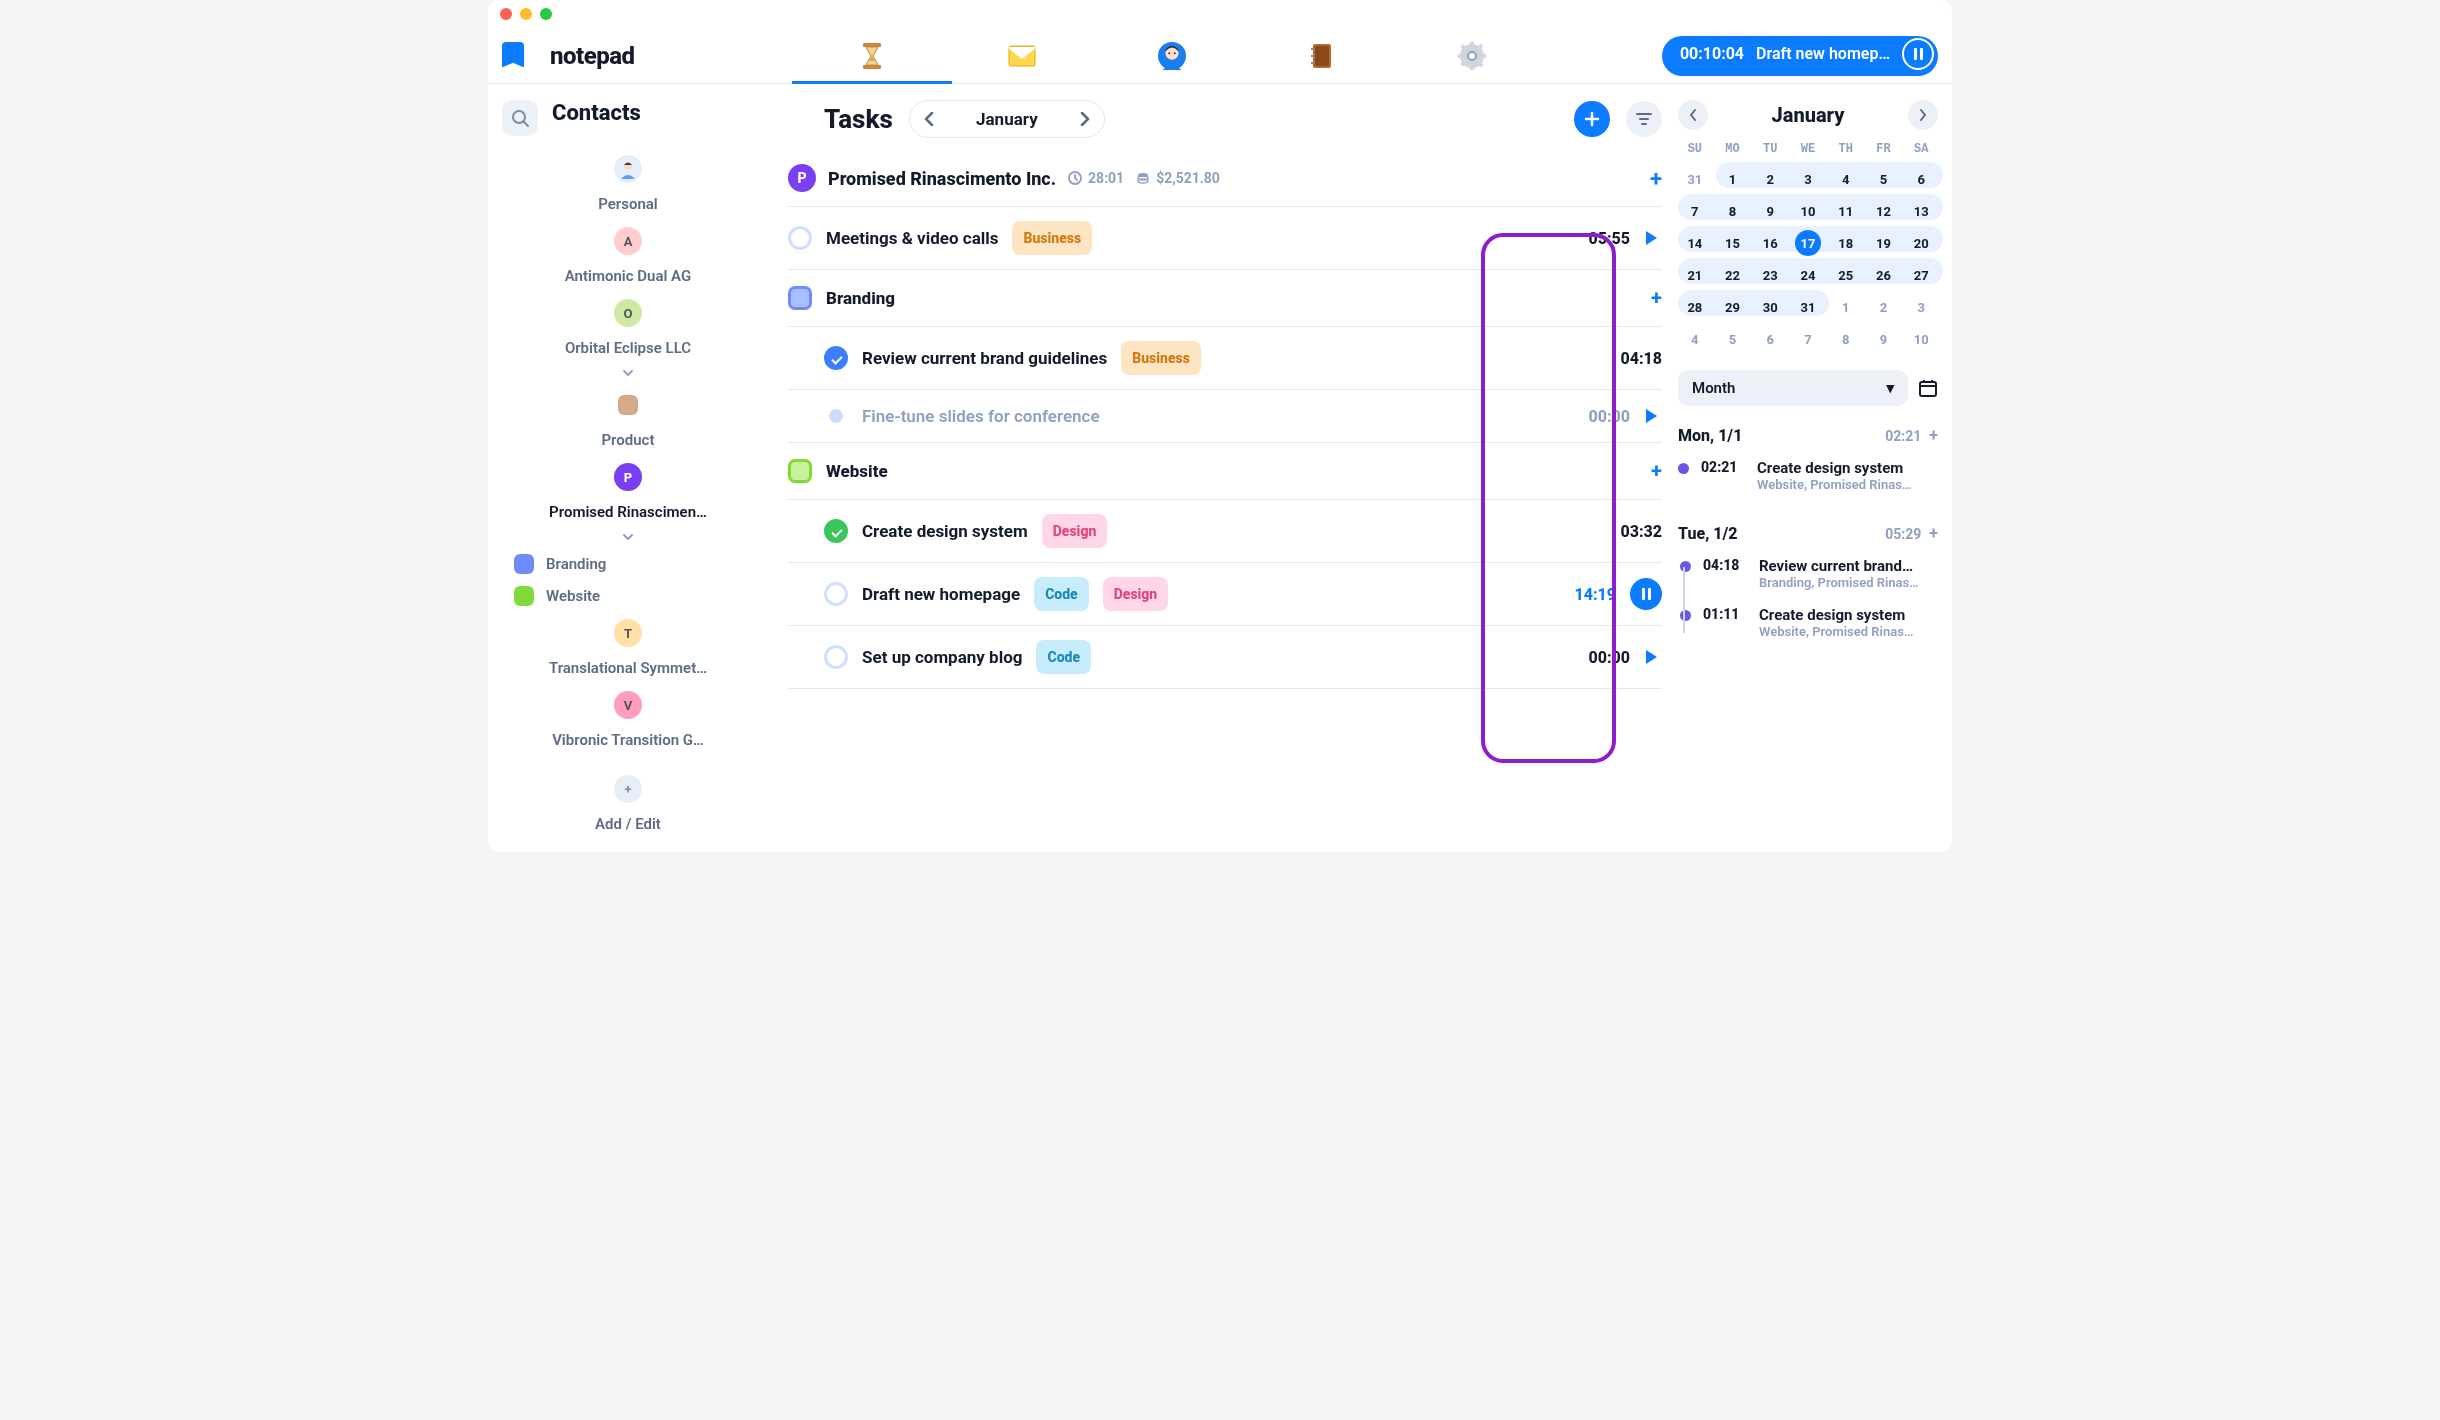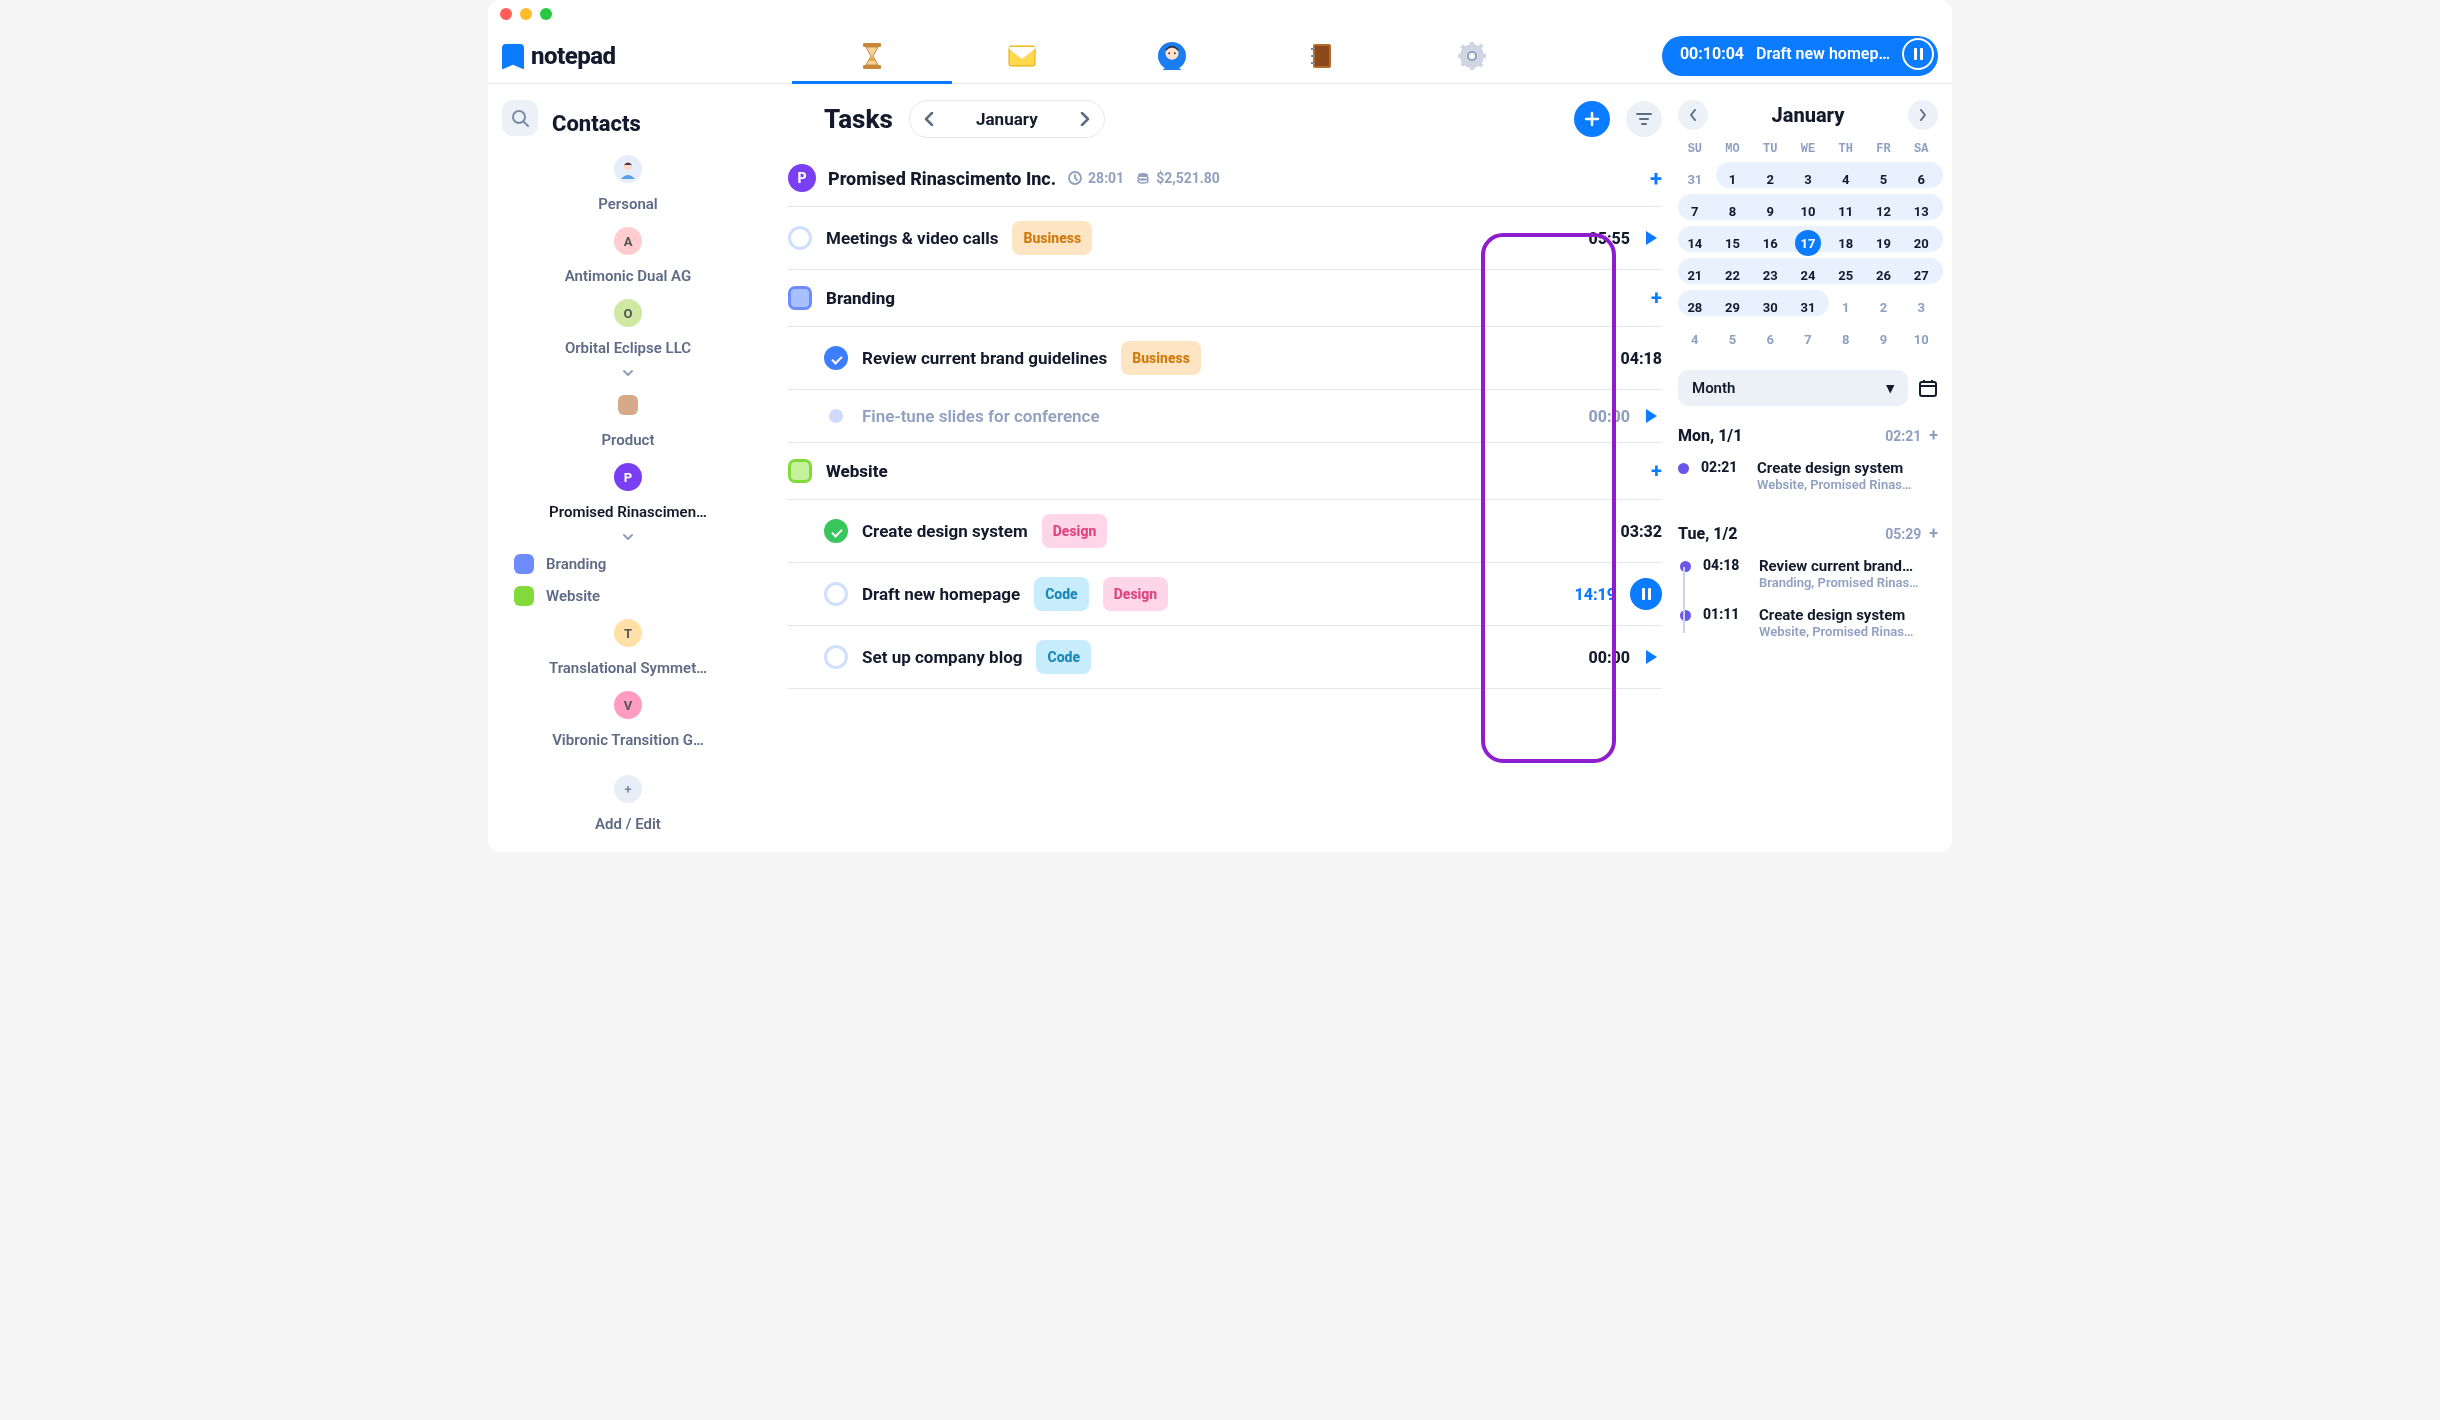--- a/index.html
+++ b/index.html
@@ -29,41 +29,41 @@
 
   
   .titlebar { height: 28px; display: flex; align-items: center; padding-left: 12px; gap: 8px; }
   .dot { width: 12px; height: 12px; border-radius: 50%; }
   .dot.red { background: #ff5f57; }
   .dot.yellow { background: #febc2e; }
   .dot.green { background: #28c840; }
 
   
   .header { height: 56px; display: flex; align-items: center; border-bottom: 1px solid var(--border); padding: 0 14px 0 14px; gap: 12px; }
-  .logo { display: flex; align-items: flex-end; gap: 7px; width: 180px; }
+  .logo { display: flex; align-items: flex-start; gap: 26px; width: 180px; }
   .logo-mark { width: 22px; height: 26px; background: var(--blue-bright); border-radius: 4px 4px 2px 2px; position: relative; clip-path: polygon(0 0, 100% 0, 100% 100%, 50% 82%, 0 100%); }
   .logo-text { font-size: 24px; font-weight: 800; letter-spacing: -0.5px; }
 
   .nav { flex: 1; display: flex; justify-content: center; gap: 120px; align-items: center; height: 100%; }
   .nav-item { display: flex; flex-direction: column; align-items: center; justify-content: center; height: 100%; position: relative; cursor: pointer; width: 30px;}
   .nav-item.active::after { content: ""; position: absolute; bottom: -1px; left: -65px; right: -65px; height: 3px; background: var(--blue-bright); }
   .nav-ico { width: 28px; height: 28px; display:flex; align-items:center; justify-content:center;}
 
   .timer-pill { display: flex; align-items: center; gap: 12px; background: var(--blue-bright); color: #fff; border-radius: 22px; padding: 4px 4px 8px 18px; height: 40px; font-weight: 700; font-size: 16px; }
   .timer-pill .t-label { max-width: 140px; overflow: hidden; text-overflow: ellipsis; white-space: nowrap; font-weight: 600; }
   .pausebtn { width: 32px; height: 32px; border-radius: 50%; background: var(--blue-bright); border: 2.5px solid #fff; display: flex; align-items: center; justify-content: center; }
   .pausebtn::before { content: ""; width: 3px; height: 12px; background: #fff; margin-right: 3px; border-radius:1px;}
   .pausebtn::after { content: ""; width: 3px; height: 12px; background: #fff; border-radius:1px;}
 
   
   .body { flex: 1; display: flex; overflow: hidden; }
 
   
   .sidebar { width: 280px; padding: 16px 14px; display: flex; flex-direction: column; gap: 4px; }
-  .sb-head { display: flex; align-items: flex-end; gap: 14px; margin-bottom: 8px; }
+  .sb-head { display: flex; align-items: flex-start; gap: 14px; margin-bottom: 8px; }
   .sb-search { width: 36px; height: 36px; border-radius: 10px; background: var(--icon-box); display:flex; align-items:center; justify-content:center;}
   .sb-title { font-size: 22px; font-weight: 800; }
   .sb-item { display: flex; align-items: center; gap: 12px; padding: 7px 4px; border-radius: 8px; cursor: pointer; font-size: 15px; font-weight: 600; color: var(--text-muted); flex-direction: column; }
   .sb-item .av { width: 28px; height: 28px; border-radius: 50%; display:flex; align-items:center; justify-content:center; color:#fff; font-weight:700; font-size:13px; flex-shrink:0;}
   .sb-item.bold { color: var(--text); }
   .sb-item .label { flex:1; overflow:hidden; text-overflow:ellipsis; white-space:nowrap;}
   .sb-sub { padding-left: 12px; display:flex; align-items:center; gap:12px; padding-top:6px; padding-bottom:6px; font-size:15px; font-weight:600; color:var(--text-muted); cursor:pointer;}
   .sb-sub .sq { width: 20px; height: 20px; border-radius: 6px; }
   .chev { color: var(--text-light); }
 

